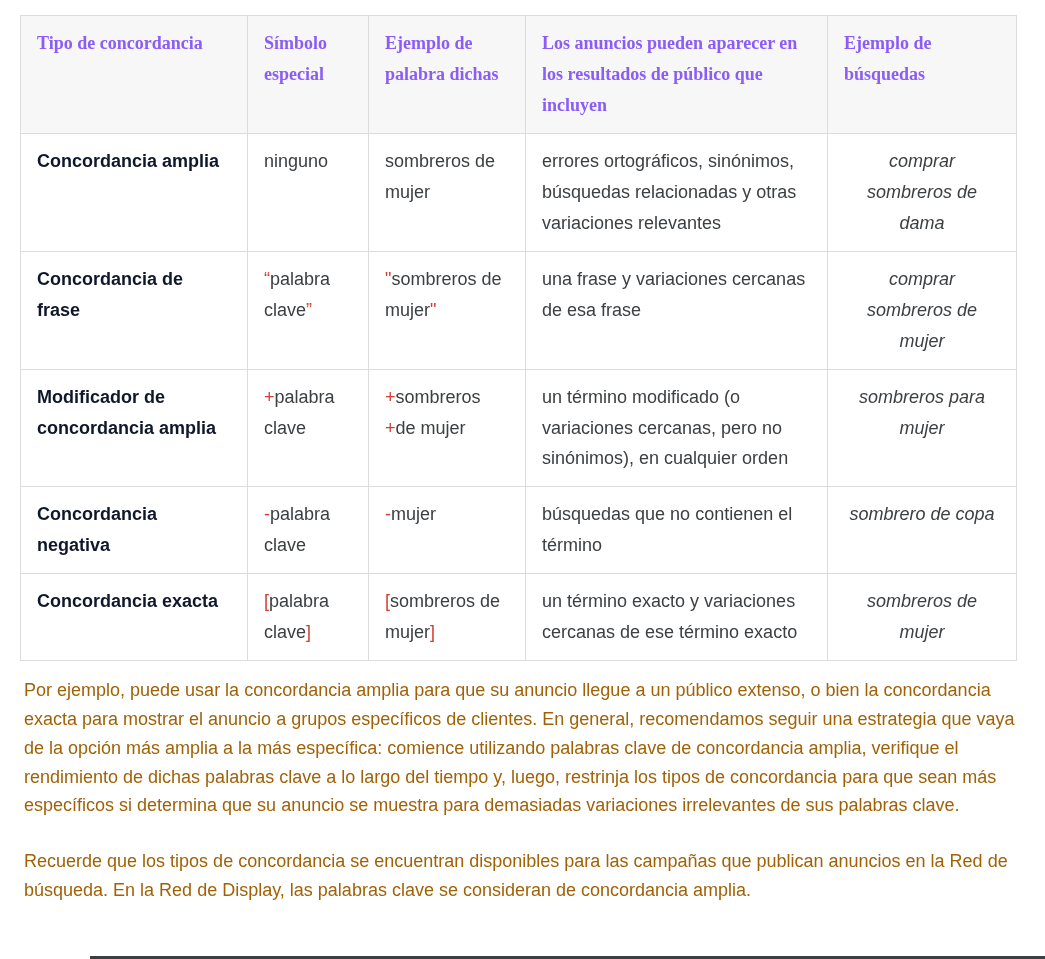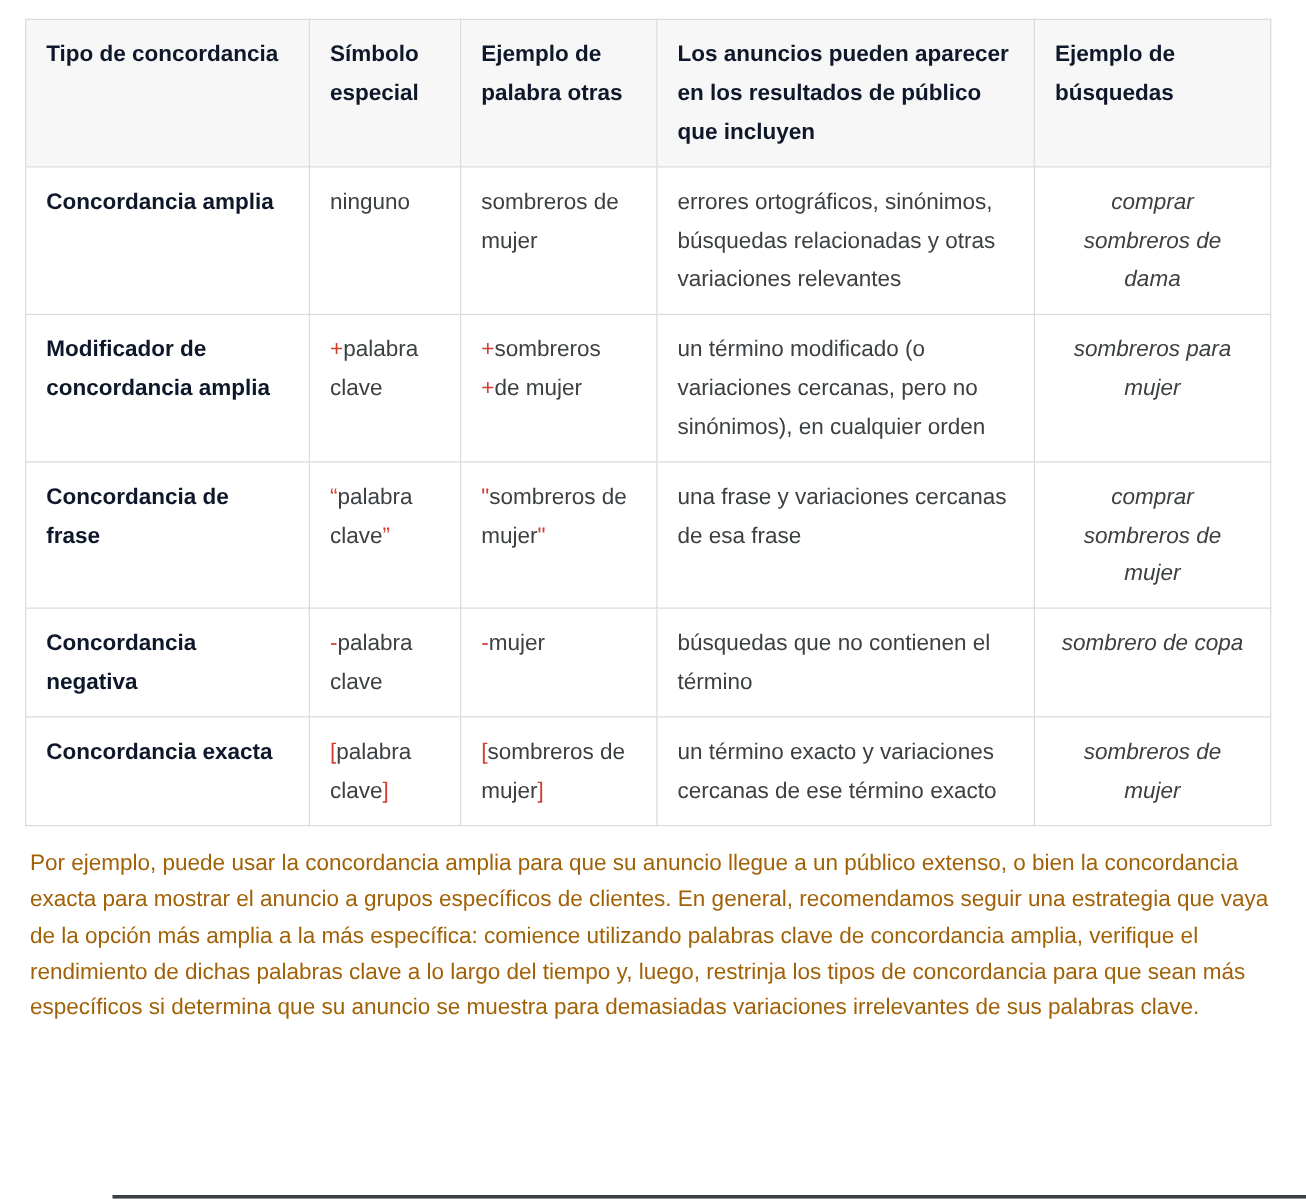--- a/index.html
+++ b/index.html
@@ -27,21 +27,22 @@
     text-align: left;
     padding: 12px 16px;
     font-size: 18px;
     line-height: 1.72;
     font-weight: normal;
     word-wrap: break-word;
   }
   .match-table thead th {
     background: #f7f7f7;
     font-weight: bold;
-    color: #0f172a;
+    color: #8b5cf6;
+    font-family: Liberation Serif, serif;
   }
   td.col-tipo { font-weight: bold; color: #0f172a; }
   td.col-busquedas { font-style: italic; text-align: center; }
   .red-sym { color: var(--symbol-red); }
 
   p.body-para {
     font-size: 18px;
     line-height: 1.6;
     color: #a16207;
     margin: 15px 0 27px 4px;
@@ -67,48 +68,48 @@
       <col style="width:227px">
       <col style="width:121px">
       <col style="width:157px">
       <col style="width:302px">
       <col style="width:189px">
     </colgroup>
     <thead>
       <tr>
         <th>Tipo de concordancia</th>
         <th>Símbolo especial</th>
-        <th>Ejemplo de palabra otras</th>
+        <th>Ejemplo de palabra dichas</th>
         <th>Los anuncios pueden aparecer en los resultados de público que incluyen</th>
         <th>Ejemplo de búsquedas</th>
       </tr>
     </thead>
     <tbody>
     <tr>
       <td class="col-tipo">Concordancia amplia</td>
       <td class="col-simbolo"><span>ninguno</span></td>
       <td class="col-ejemplo"><span>sombreros de mujer</span></td>
       <td class="col-anuncios">errores ortográficos, sinónimos, búsquedas relacionadas y otras variaciones relevantes</td>
       <td class="col-busquedas">comprar sombreros de dama</td>
     </tr>
 
     <tr>
+      <td class="col-tipo">Concordancia de frase</td>
+      <td class="col-simbolo"><span class="red-sym">“</span><span>palabra clave</span><span class="red-sym">”</span></td>
+      <td class="col-ejemplo"><span class="red-sym">"</span><span>sombreros de mujer</span><span class="red-sym">"</span></td>
+      <td class="col-anuncios">una frase y variaciones cercanas de esa frase</td>
+      <td class="col-busquedas">comprar sombreros de mujer</td>
+    </tr>
+
+    <tr>
       <td class="col-tipo">Modificador de concordancia amplia</td>
       <td class="col-simbolo"><span class="red-sym">+</span><span>palabra clave</span></td>
       <td class="col-ejemplo"><span class="red-sym">+</span><span>sombreros </span><span class="red-sym">+</span><span>de mujer</span></td>
       <td class="col-anuncios">un término modificado (o variaciones cercanas, pero no sinónimos), en cualquier orden</td>
       <td class="col-busquedas">sombreros para mujer</td>
-    </tr>
-
-    <tr>
-      <td class="col-tipo">Concordancia de frase</td>
-      <td class="col-simbolo"><span class="red-sym">“</span><span>palabra clave</span><span class="red-sym">”</span></td>
-      <td class="col-ejemplo"><span class="red-sym">"</span><span>sombreros de mujer</span><span class="red-sym">"</span></td>
-      <td class="col-anuncios">una frase y variaciones cercanas de esa frase</td>
-      <td class="col-busquedas">comprar sombreros de mujer</td>
     </tr>
 
     <tr>
       <td class="col-tipo">Concordancia negativa</td>
       <td class="col-simbolo"><span class="red-sym">-</span><span>palabra clave</span></td>
       <td class="col-ejemplo"><span class="red-sym">-</span><span>mujer</span></td>
       <td class="col-anuncios">búsquedas que no contienen el término</td>
       <td class="col-busquedas">sombrero de copa</td>
     </tr>
 
@@ -116,16 +117,17 @@
       <td class="col-tipo">Concordancia exacta</td>
       <td class="col-simbolo"><span class="red-sym">[</span><span>palabra clave</span><span class="red-sym">]</span></td>
       <td class="col-ejemplo"><span class="red-sym">[</span><span>sombreros de mujer</span><span class="red-sym">]</span></td>
       <td class="col-anuncios">un término exacto y variaciones cercanas de ese término exacto</td>
       <td class="col-busquedas">sombreros de mujer</td>
     </tr>
   </tbody>
   </table>
 
   <p class="body-para">Por ejemplo, puede usar la concordancia amplia para que su anuncio llegue a un público extenso, o bien la concordancia exacta para mostrar el anuncio a grupos específicos de clientes. En general, recomendamos seguir una estrategia que vaya de la opción más amplia a la más específica: comience utilizando palabras clave de concordancia amplia, verifique el rendimiento de dichas palabras clave a lo largo del tiempo y, luego, restrinja los tipos de concordancia para que sean más específicos si determina que su anuncio se muestra para demasiadas variaciones irrelevantes de sus palabras clave.</p>
+  <p class="body-para">Recuerde que los tipos de concordancia se encuentran disponibles para las campañas que publican anuncios en la Red de búsqueda. En la Red de Display, las palabras clave se consideran de concordancia amplia.</p>
 
 </div>
 
 <div class="bottom-bar"></div>
 
 </body></html>

